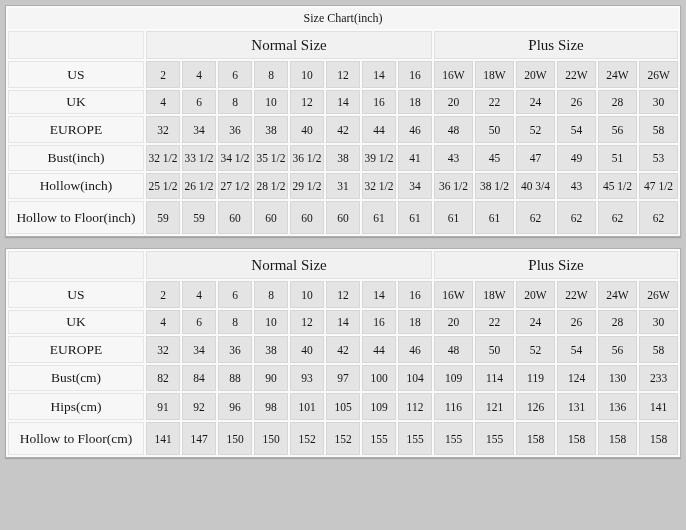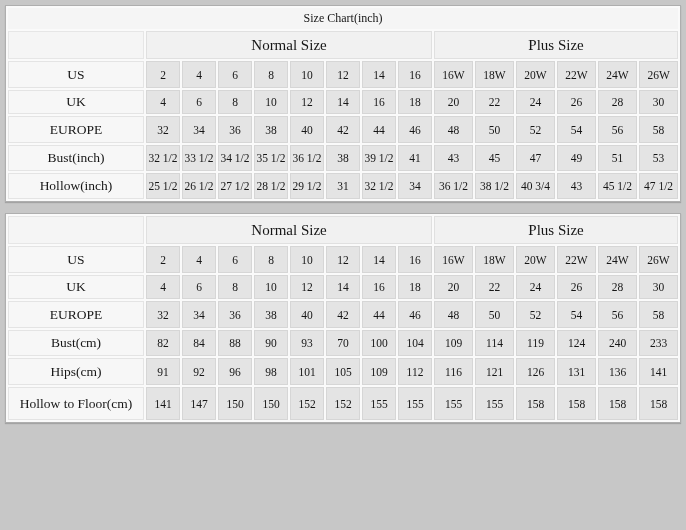--- a/index.html
+++ b/index.html
@@ -177,20 +177,37 @@
           <td class="value-cell">31</td>
           <td class="value-cell">32 1/2</td>
           <td class="value-cell">34</td>
           <td class="value-cell">36 1/2</td>
           <td class="value-cell">38 1/2</td>
           <td class="value-cell">40 3/4</td>
           <td class="value-cell">43</td>
           <td class="value-cell">45 1/2</td>
           <td class="value-cell">47 1/2</td>
         </tr>
+        <tr class="h33">
+          <td class="label-cell">Hollow to Floor(inch)</td>
+          <td class="value-cell">59</td>
+          <td class="value-cell">59</td>
+          <td class="value-cell">60</td>
+          <td class="value-cell">60</td>
+          <td class="value-cell">60</td>
+          <td class="value-cell">60</td>
+          <td class="value-cell">61</td>
+          <td class="value-cell">61</td>
+          <td class="value-cell">61</td>
+          <td class="value-cell">61</td>
+          <td class="value-cell">62</td>
+          <td class="value-cell">62</td>
+          <td class="value-cell">62</td>
+          <td class="value-cell">62</td>
+        </tr>
       </tbody>
     </table>
   <div class="tbl-gap"></div>
   <table class="size-table">
       <colgroup>
         <col style="width: 136px;">
         <col style="width: 34px;">
         <col style="width: 34px;">
         <col style="width: 34px;">
         <col style="width: 34px;">
@@ -262,28 +279,28 @@
           <td class="value-cell">56</td>
           <td class="value-cell">58</td>
         </tr>
         <tr class="h26">
           <td class="label-cell">Bust(cm)</td>
           <td class="value-cell">82</td>
           <td class="value-cell">84</td>
           <td class="value-cell">88</td>
           <td class="value-cell">90</td>
           <td class="value-cell">93</td>
-          <td class="value-cell">70</td>
+          <td class="value-cell">97</td>
           <td class="value-cell">100</td>
           <td class="value-cell">104</td>
           <td class="value-cell">109</td>
           <td class="value-cell">114</td>
           <td class="value-cell">119</td>
           <td class="value-cell">124</td>
-          <td class="value-cell">240</td>
+          <td class="value-cell">130</td>
           <td class="value-cell">233</td>
         </tr>
         <tr class="h27">
           <td class="label-cell">Hips(cm)</td>
           <td class="value-cell">91</td>
           <td class="value-cell">92</td>
           <td class="value-cell">96</td>
           <td class="value-cell">98</td>
           <td class="value-cell">101</td>
           <td class="value-cell">105</td>

